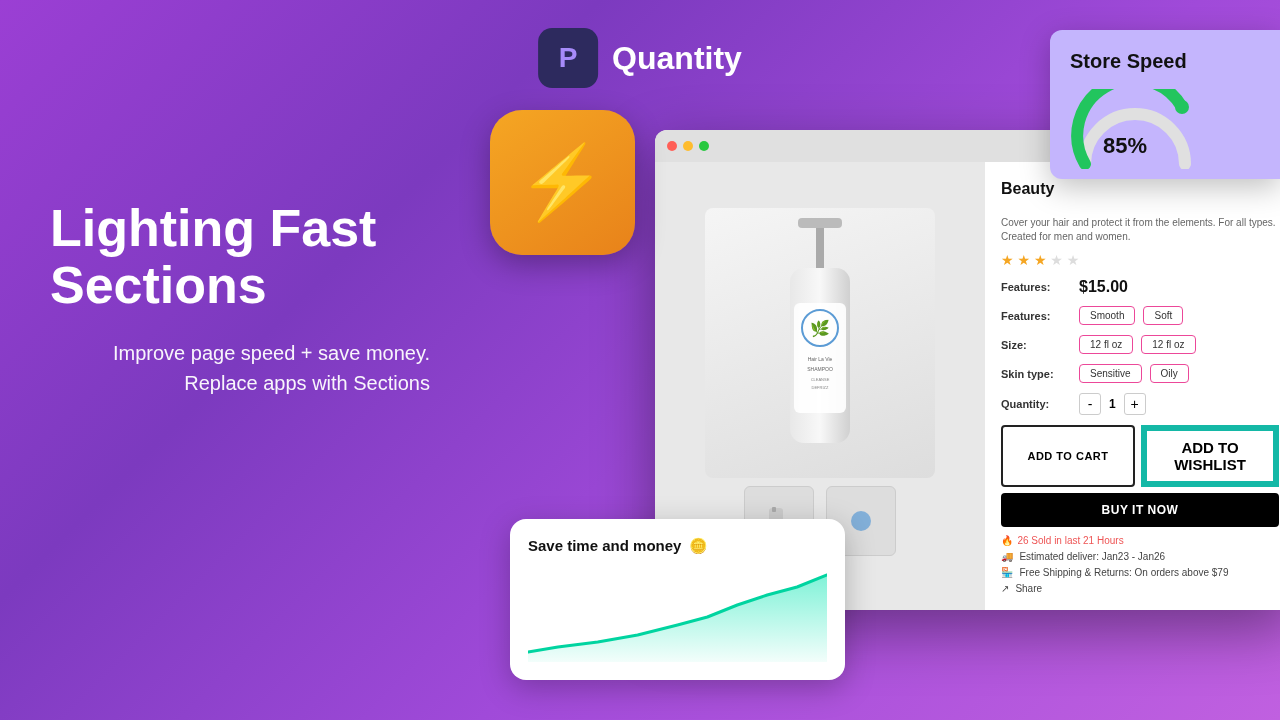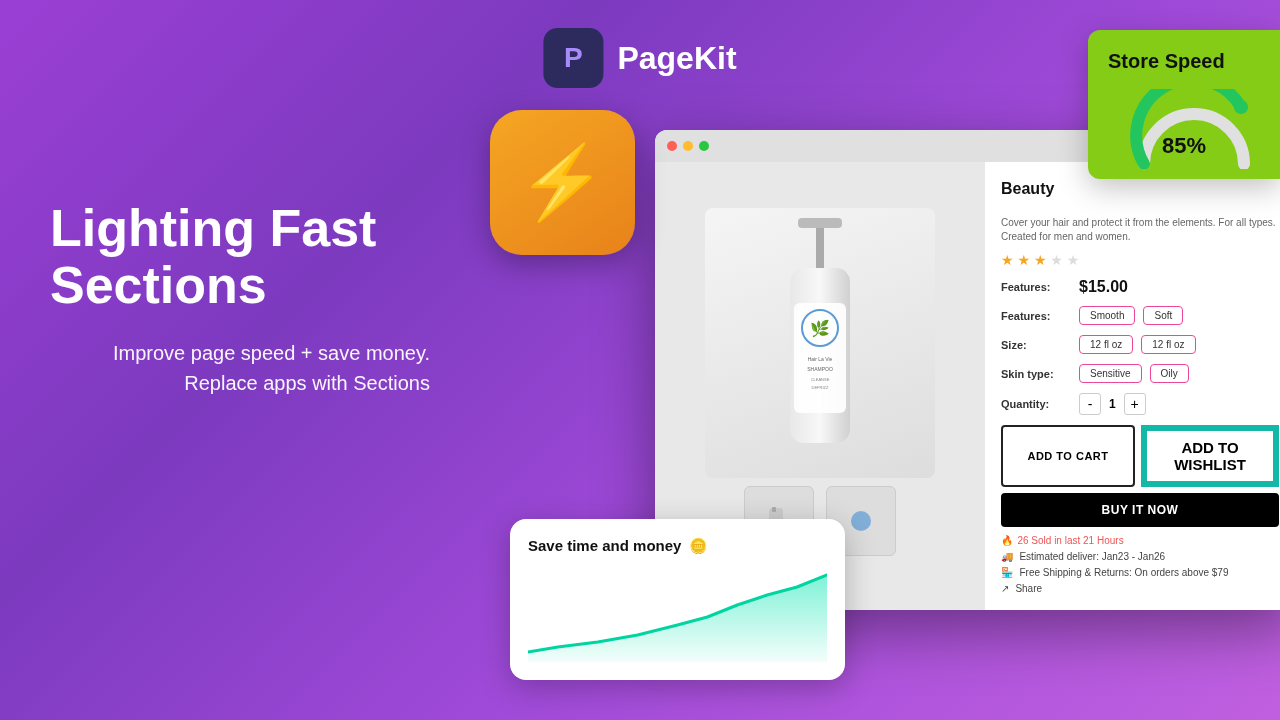--- a/index.html
+++ b/index.html
@@ -288,37 +288,37 @@
       display: flex;
       gap: 6px;
       margin-top: 6px;
     }
 
     
     .store-speed-card {
       position: absolute;
       top: 30px;
       right: 0;
-      width: 192px;
-      background: #84cc16;
+      width: 230px;
+      background: #c4b5fd;
       border-radius: 12px 0 0 12px;
       box-shadow: 0 8px 30px rgba(0,0,0,0.25);
       padding: 20px 20px 20px 20px;
       z-index: 15;
     }
     .store-speed-title {
       font-size: 20px;
       font-weight: 800;
       color: #111;
       margin-bottom: 16px;
     }
     .gauge-container {
       display: flex;
       align-items: center;
-      justify-content: center;
+      justify-content: flex-start;
     }
     .gauge {
       position: relative;
       width: 110px;
       height: 70px;
     }
     .gauge-text {
       position: absolute;
       bottom: 0;
       left: 50%;
@@ -360,21 +360,21 @@
       height: 80px;
     }
   </style>
 </head>
 <body>
 
 <div class="pagekit-logo">
   <div class="logo-icon">
     <span>P</span>
   </div>
-  <span class="logo-text">PageKit</span>
+  <span class="logo-text">Quantity</span>
 </div>
 
 <div class="left-content">
   <div class="headline">Lighting Fast Sections</div>
   <div class="subtext">Improve page speed + save money. Replace apps with Sections</div>
 </div>
 
 <div class="lightning-icon">⚡</div>
 
 <div class="store-speed-card">

